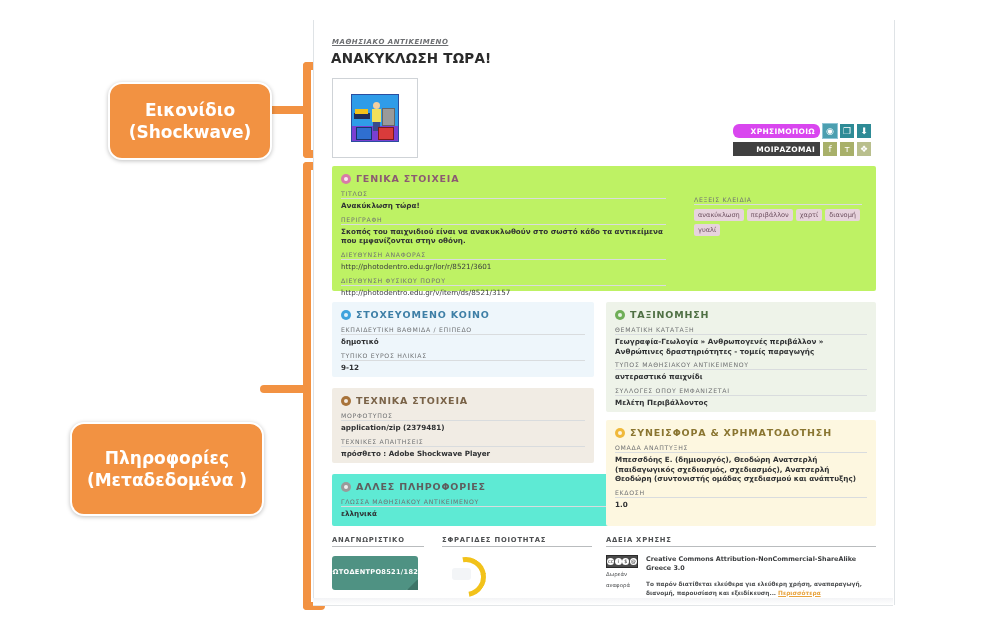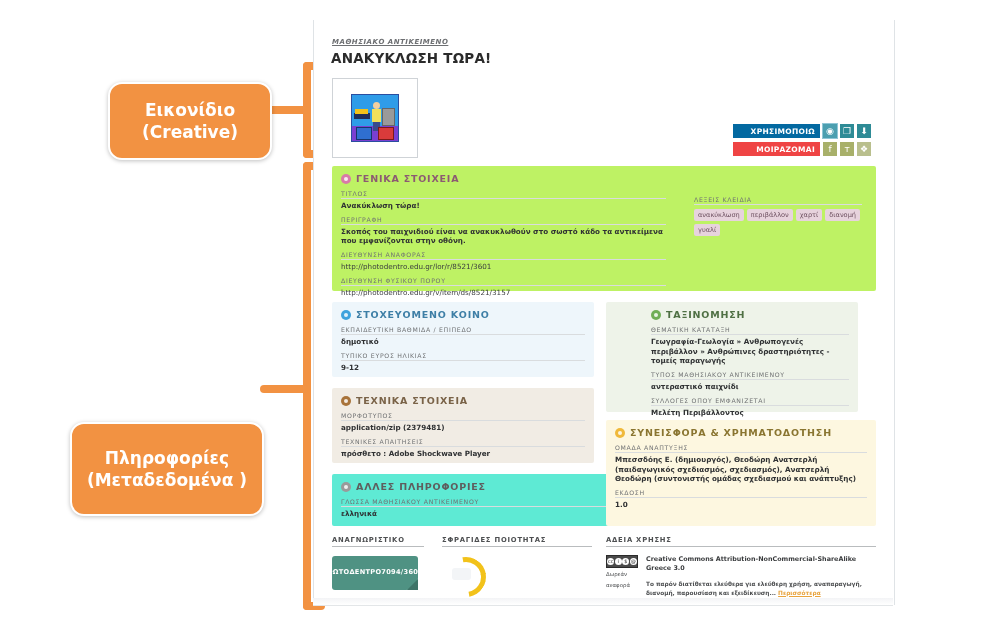--- a/index.html
+++ b/index.html
@@ -74,22 +74,22 @@
 
   
   .actions{position:absolute;left:419px;top:104px;width:150px;}
   .act-row{display:flex;align-items:center;gap:3px;margin-bottom:4px;}
   .act-btn{
     height:14px;min-width:82px;
     display:flex;align-items:center;justify-content:flex-end;
     padding-right:5px;
     color:#ffffff;font-size:7.5px;font-weight:bold;letter-spacing:.3px;
   }
-  .act-use{background:#0369a1;}
-  .act-share{background:#ef4444;}
+  .act-use{background:#d946ef;border-radius:6px;}
+  .act-share{background:#404040;}
   .sq{width:14px;height:14px;display:flex;align-items:center;justify-content:center;
       color:#ffffff;font-size:9px;line-height:1;}
   .sq-use{background:#2e8b96;}
   .sq-use.first{background:#4b9fb0;outline:1px solid #8fc6d6;}
   .sq-share{background:#a8b06a;}
   .sq-share.dim{background:#b9bf8d;}
 
   
   .panel{position:absolute;border-radius:2px;}
   .panel-head{display:flex;align-items:center;gap:5px;margin:7px 0 6px 9px;}
@@ -116,21 +116,21 @@
   #panel-audience .bullet{background:#3fa3dd;}
 
   #panel-technical{left:18px;top:368px;width:262px;height:75px;background:#f1ece4;}
   #panel-technical .panel-title{color:#7a6348;}
   #panel-technical .bullet{background:#a8733a;}
 
   #panel-other{left:18px;top:454px;width:307px;height:52px;background:#5eead4;}
   #panel-other .panel-title{color:#5e5e5e;}
   #panel-other .bullet{background:#9a9a9a;}
 
-  #panel-taxonomy{left:292px;top:282px;width:216px;height:110px;background:#eef3e9;padding-left:36px;}
+  #panel-taxonomy{left:292px;top:282px;width:270px;height:110px;background:#eef3e9;}
   #panel-taxonomy .panel-title{color:#4f7044;}
   #panel-taxonomy .bullet{background:#6fae57;}
 
   #panel-contrib{left:292px;top:400px;width:270px;height:106px;background:#fdf7e0;}
   #panel-contrib .panel-title{color:#8a7530;}
   #panel-contrib .bullet{background:#f0b93a;}
 
   
   .foot{position:absolute;top:516px;font-size:6.2px;}
   .foot-label{font-size:6.8px;letter-spacing:.8px;color:#4d4f51;border-bottom:1px solid #b9bcbe;padding-bottom:2px;font-weight:bold;}
@@ -182,21 +182,21 @@
   <div class="brace">
     <div class="arm" style="left:708px;top:92px;width:8px;height:72px;border-radius:4px;"></div>
     <div class="arm" style="left:708px;top:92px;width:22px;height:8px;border-radius:4px;"></div>
     <div class="arm" style="left:708px;top:156px;width:22px;height:8px;border-radius:4px;"></div>
     <div class="arm" style="left:684px;top:121px;width:30px;height:8px;border-radius:4px;"></div>
   </div>
 
   <div class="callout" id="callout-thumb">
     <span>
       <span>Εικονίδιο</span><br>
-      <span>(Creative)</span>
+      <span>(Shockwave)</span>
     </span>
   </div>
 
   <div class="callout" id="callout-actions">
     <span>Ενέργειες</span>
   </div>
 
   <div class="callout" id="callout-info">
     <span>
       <span>Πληροφορίες</span><br>
@@ -345,21 +345,21 @@
       <div class="field">
         <div class="f-label">ΕΚΔΟΣΗ</div>
         <div class="f-value">1.0</div>
       </div>
     </div>
 
     <div class="foot" id="foot-id">
       <div class="foot-label">ΑΝΑΓΝΩΡΙΣΤΙΚΟ</div>
       <div class="id-badge">
         <span>ΦΩΤΟΔΕΝΤΡΟ</span>
-        <span>7094/3601</span>
+        <span>8521/1824</span>
       </div>
     </div>
 
     <div class="foot" id="foot-seal">
       <div class="foot-label">ΣΦΡΑΓΙΔΕΣ ΠΟΙΟΤΗΤΑΣ</div>
       <div class="seal">
         <div class="seal-c"></div>
         <div class="seal-i"></div>
       </div>
     </div>

